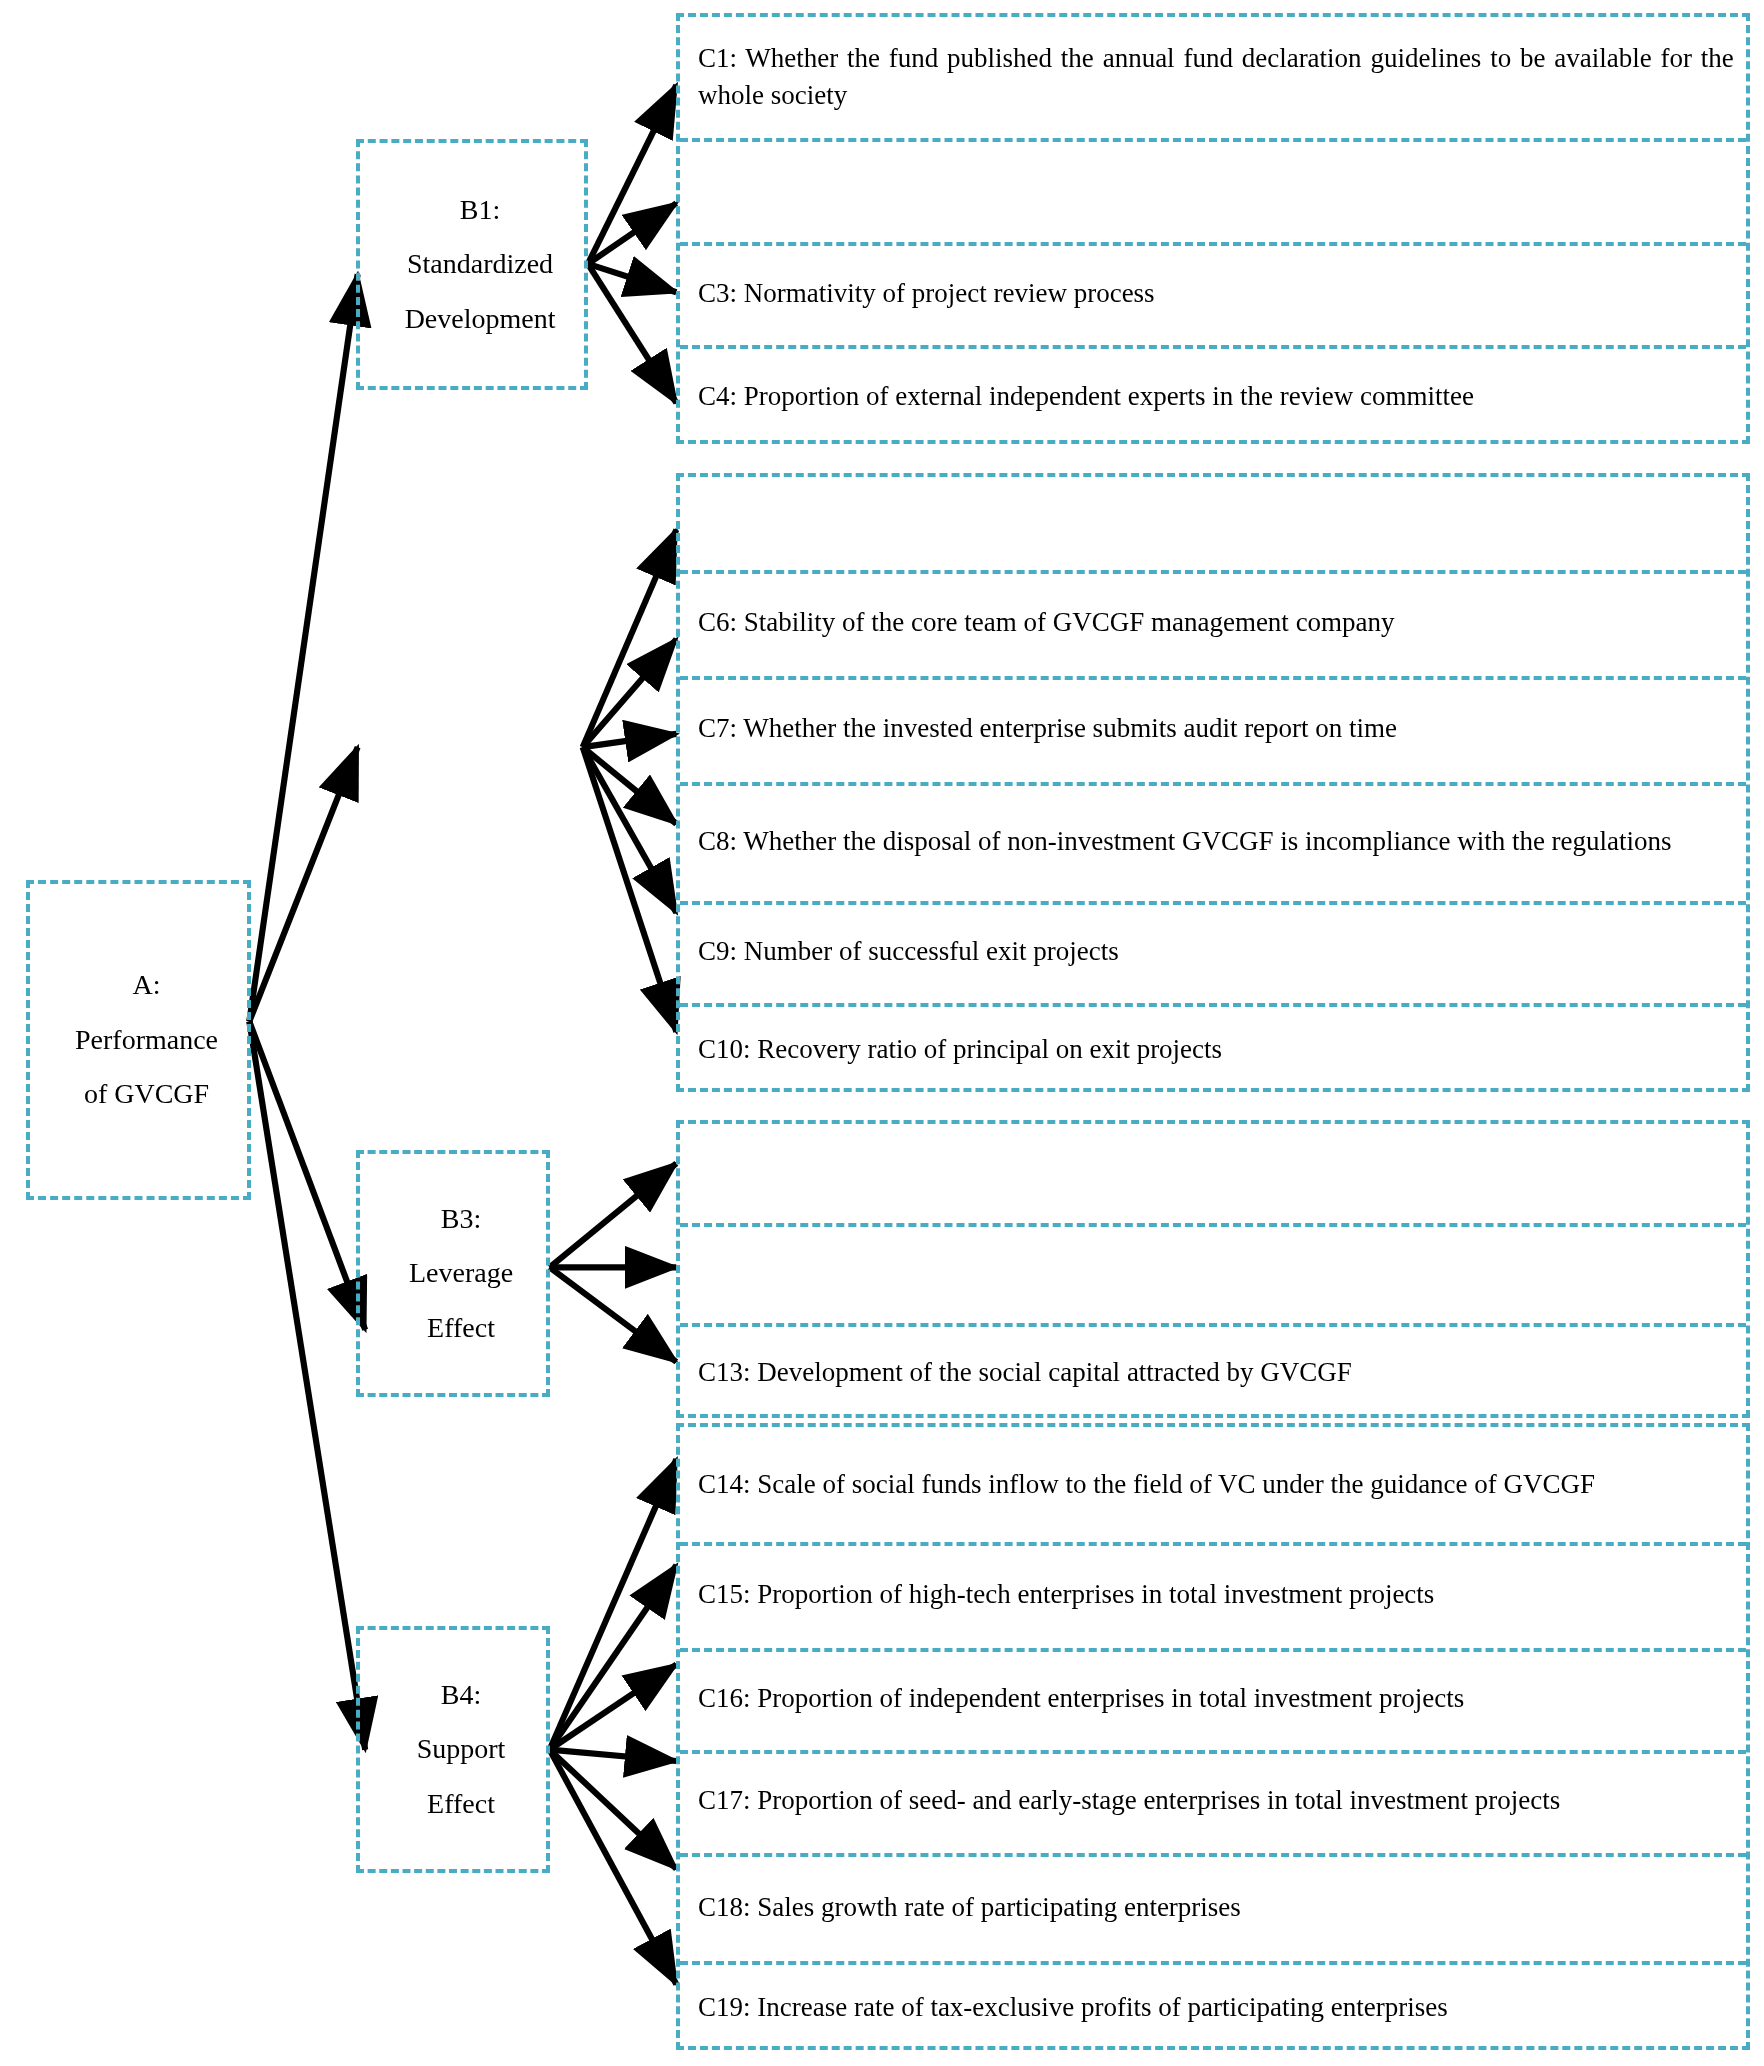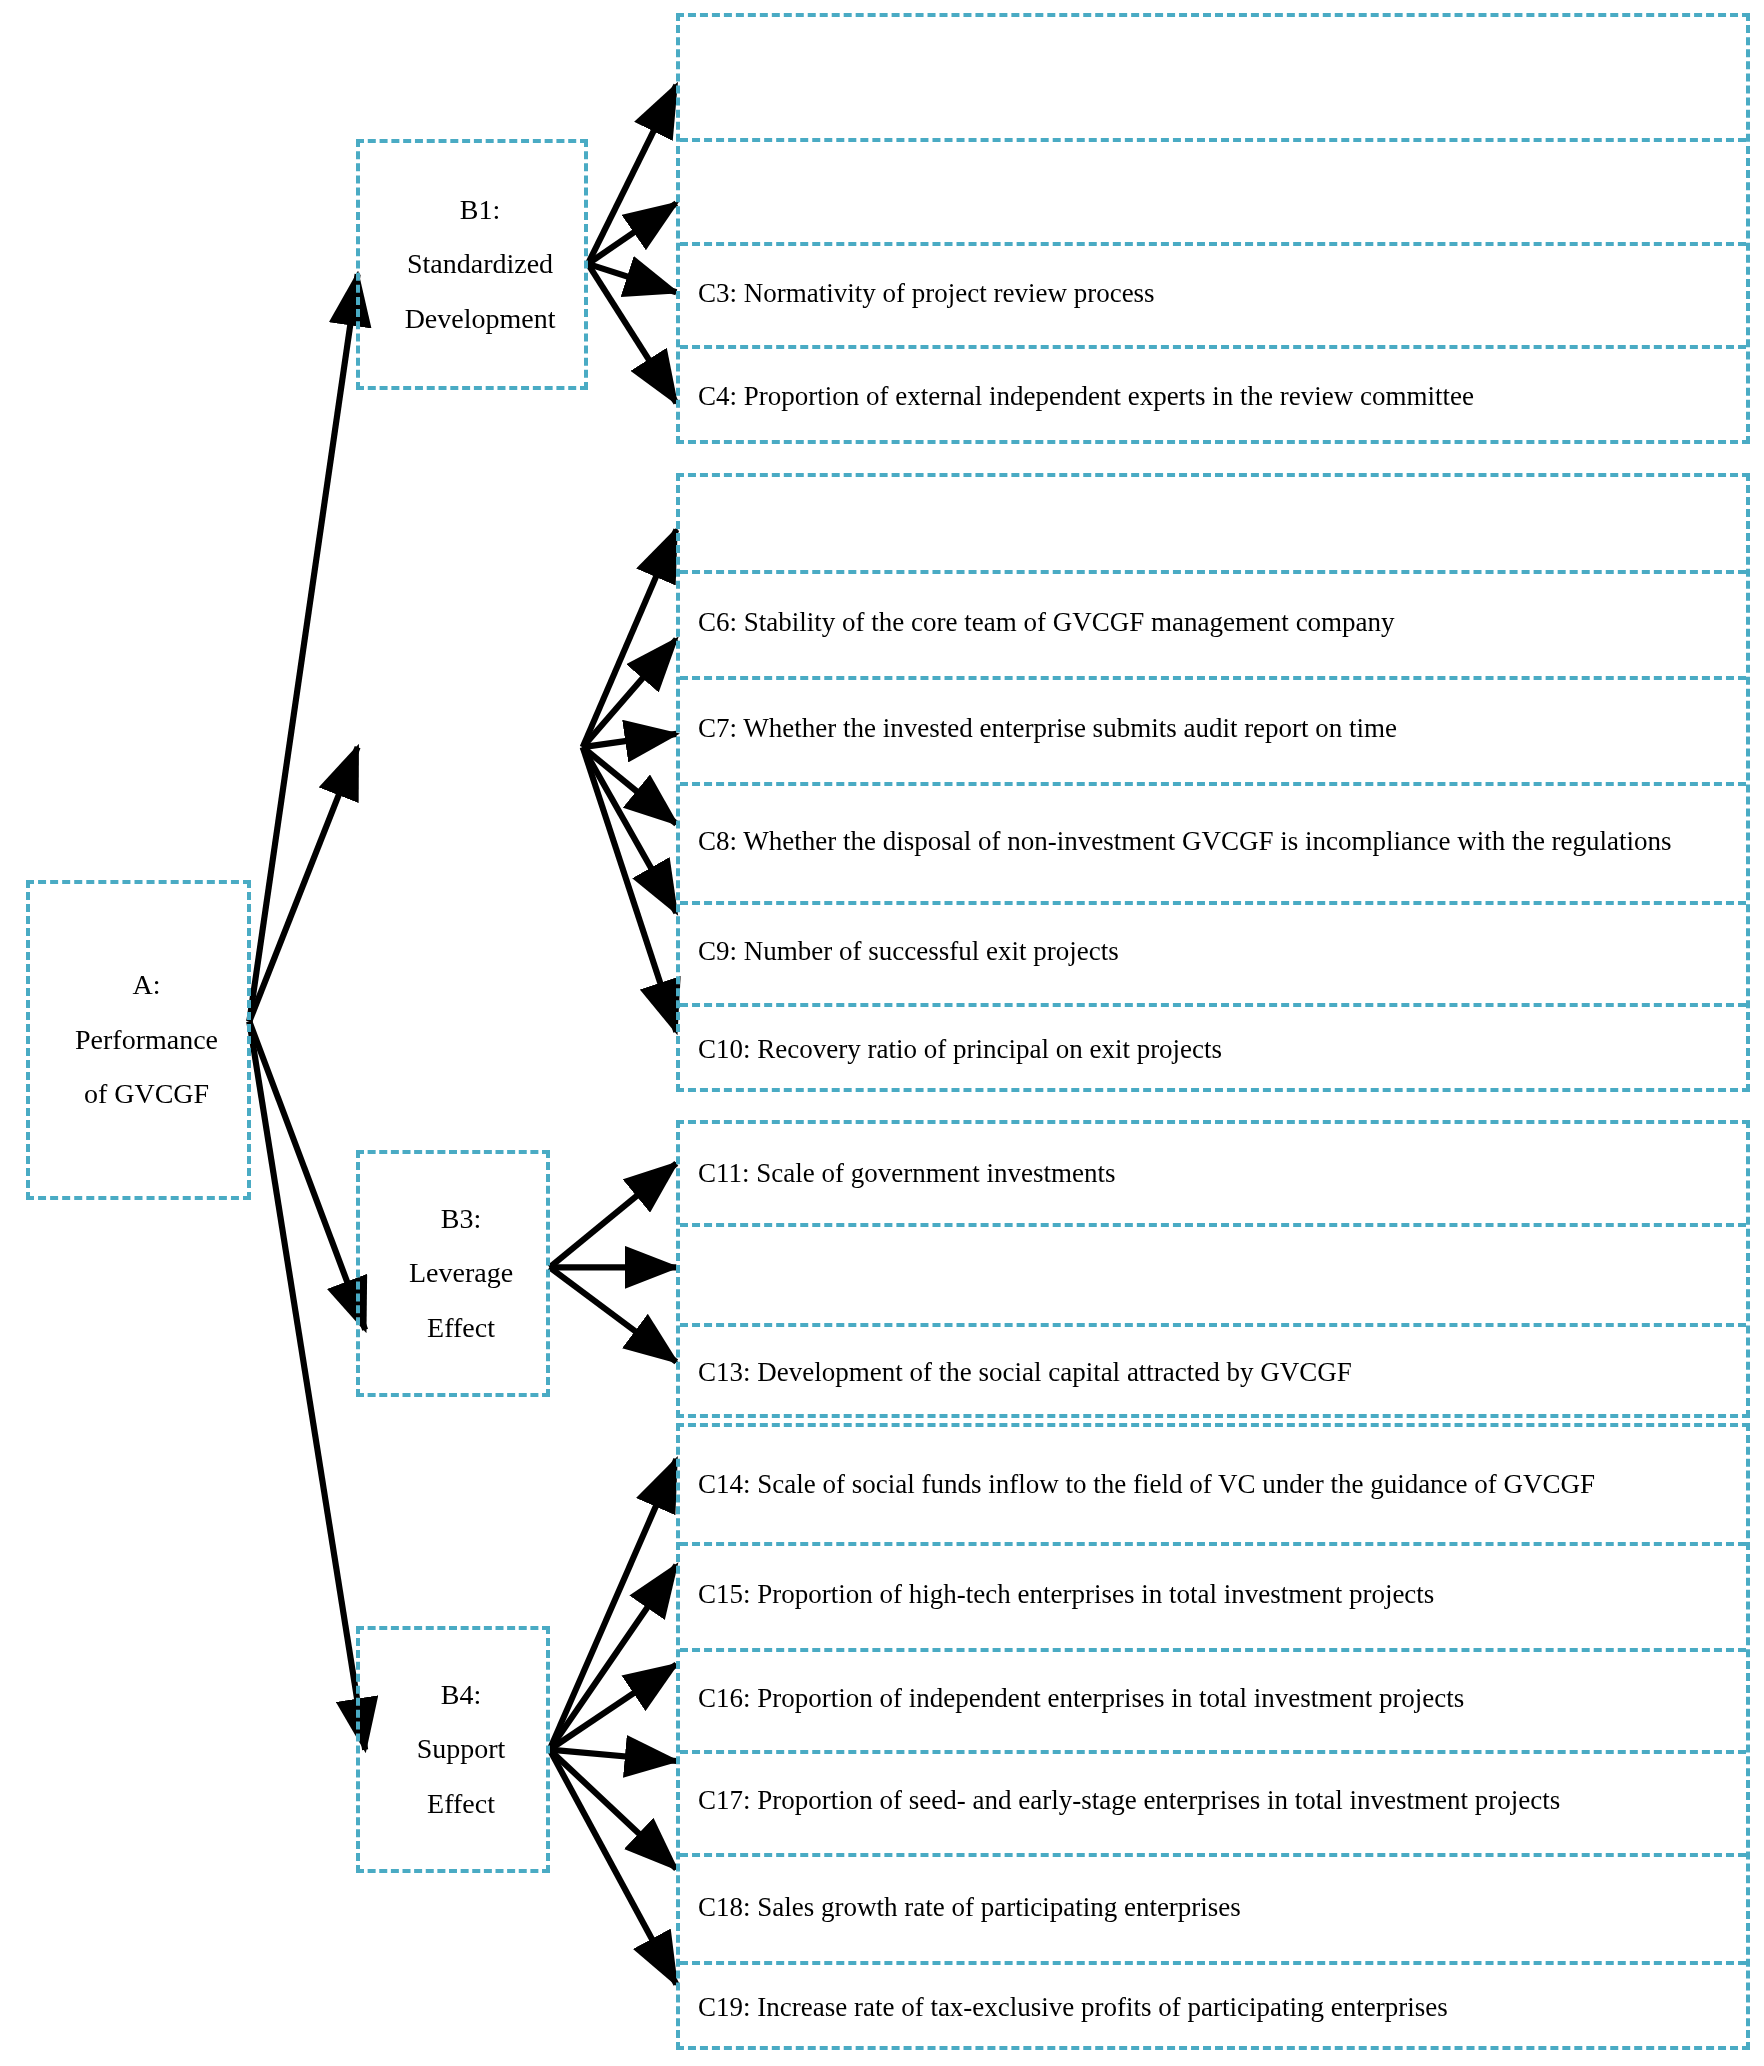--- a/index.html
+++ b/index.html
@@ -124,20 +124,23 @@
 
   <div class="node lvl-ab" style="left:356px; top:1150px; width:194px; height:247px;">
     <div class="txt"><span>B3:</span><br><span>Leverage</span><br><span>Effect</span></div>
   </div>
 
   <div class="node lvl-ab" style="left:356px; top:1626px; width:194px; height:247px;">
     <div class="txt"><span>B4:</span><br><span>Support</span><br><span>Effect</span></div>
   </div>
 
   <div class="cgroup" style="left:676px; top:13.2px; width:1074px; height:431px;">
+    <div class="crow" style="top:0px; height:121px;">
+      <div class="ctxt">C1: Whether the fund published the annual fund declaration guidelines to be available for the whole society</div>
+    </div>
     <div class="csep" style="top:121px;"></div>
     <div class="csep" style="top:225px;"></div>
     <div class="crow" style="top:225px; height:103px;">
       <div class="ctxt">C3: Normativity of project review process</div>
     </div>
     <div class="csep" style="top:328px;"></div>
     <div class="crow" style="top:328px; height:103px;">
       <div class="ctxt">C4: Proportion of external independent experts in the review committee</div>
     </div>
   </div>
@@ -159,23 +162,20 @@
     <div class="crow" style="top:424px; height:102px;">
       <div class="ctxt">C9: Number of successful exit projects</div>
     </div>
     <div class="csep" style="top:526px;"></div>
     <div class="crow" style="top:526px; height:93px;">
       <div class="ctxt">C10: Recovery ratio of principal on exit projects</div>
     </div>
   </div>
 
   <div class="cgroup" style="left:676px; top:1120px; width:1074px; height:298px;">
-    <div class="crow" style="top:0px; height:99px;">
-      <div class="ctxt">C11: Scale of government investments</div>
-    </div>
     <div class="csep" style="top:99px;"></div>
     <div class="csep" style="top:199px;"></div>
     <div class="crow" style="top:199px; height:99px;">
       <div class="ctxt">C13: Development of the social capital attracted by GVCGF</div>
     </div>
   </div>
 
   <div class="cgroup" style="left:676px; top:1423px; width:1074px; height:627px;">
     <div class="crow" style="top:0px; height:115px;">
       <div class="ctxt">C14: Scale of social funds inflow to the field of VC under the guidance of GVCGF</div>

